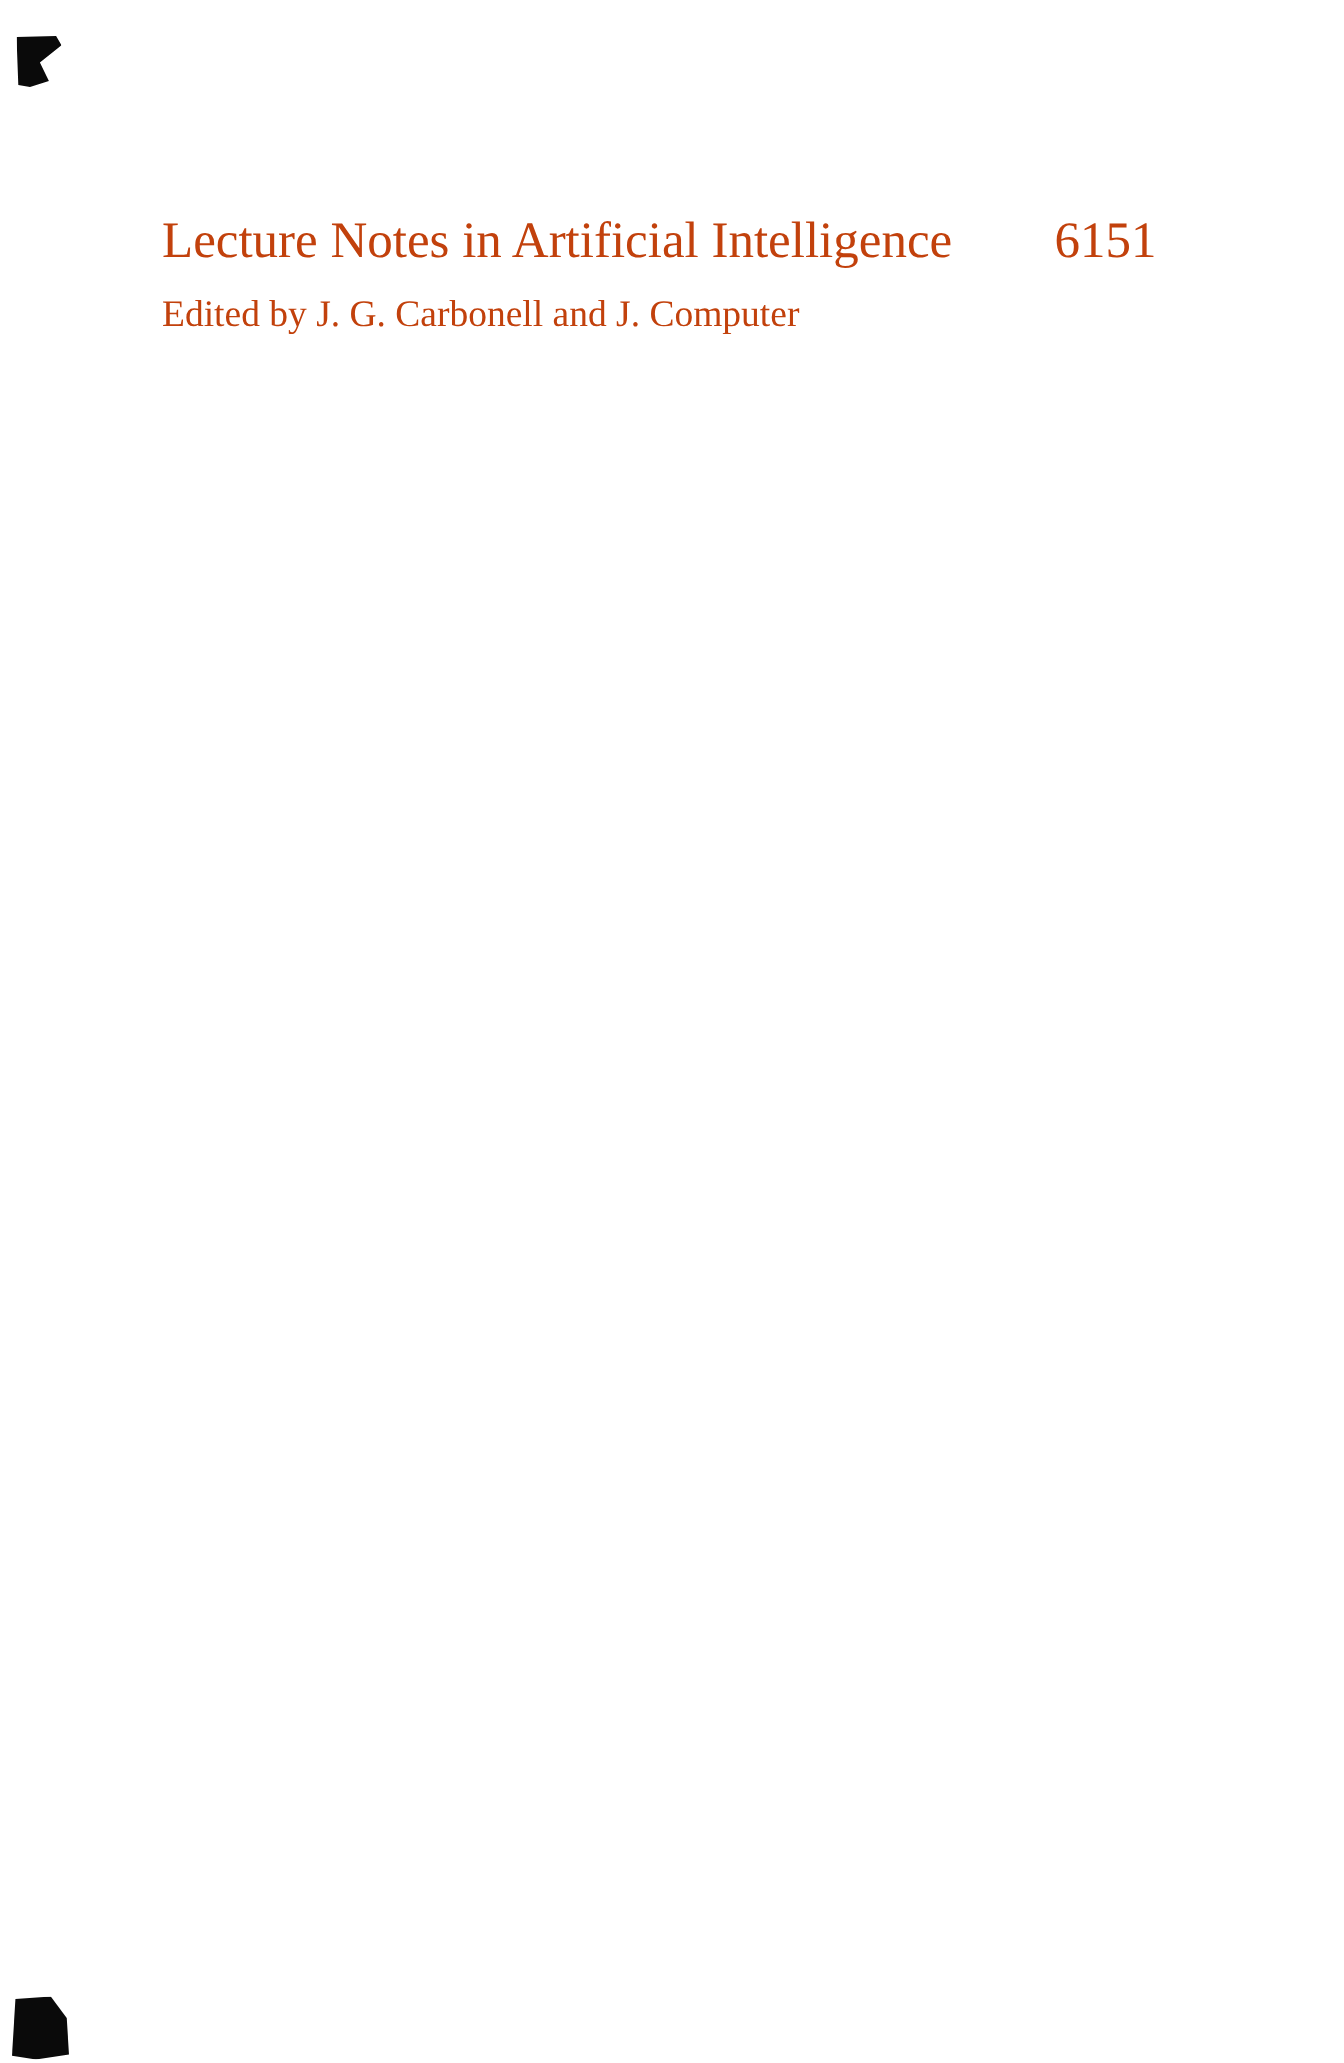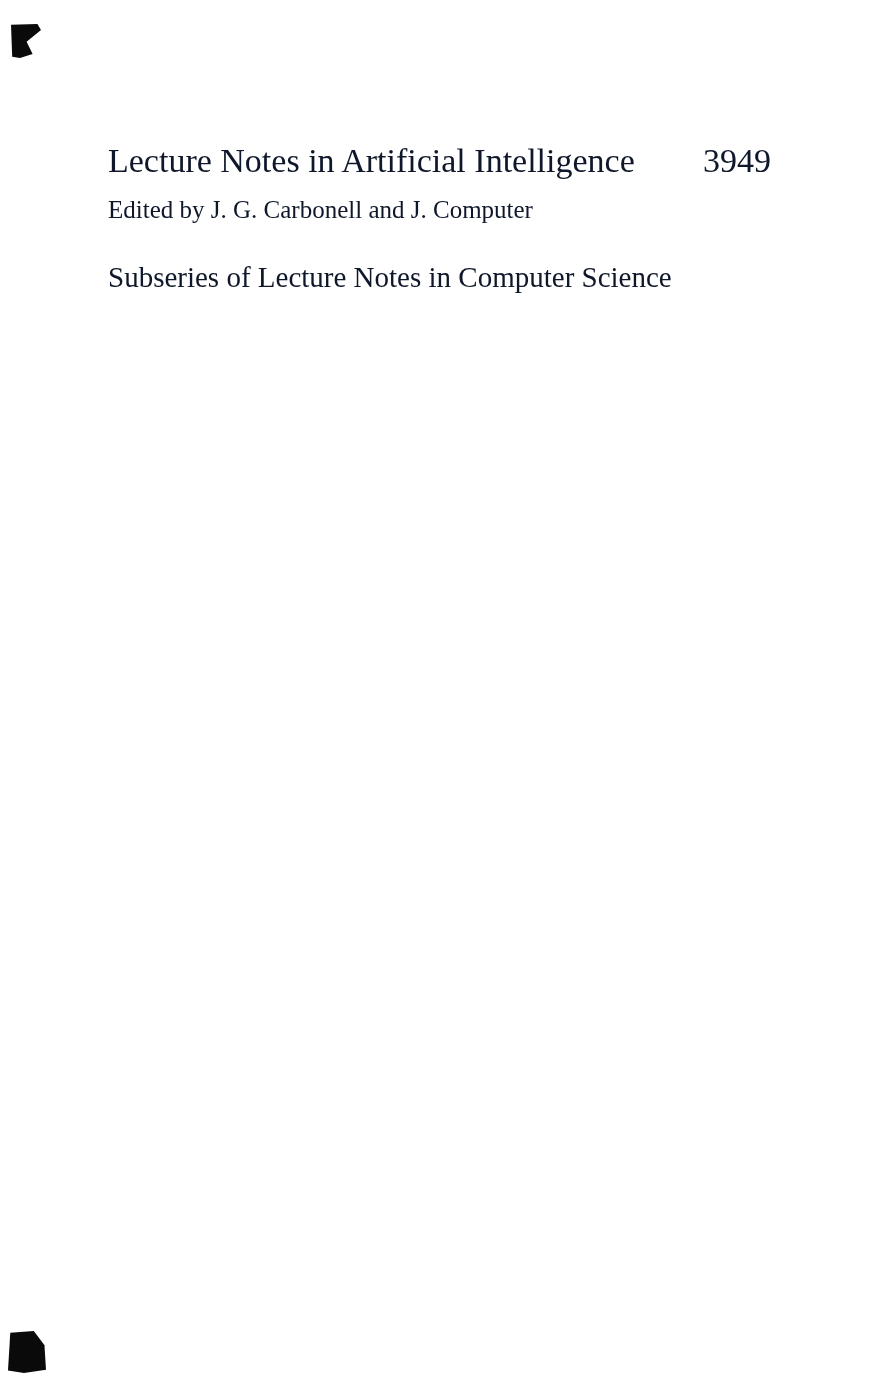--- a/index.html
+++ b/index.html
@@ -13,21 +13,21 @@
     height: 1375px;
     background: #ffffff;
     overflow: hidden;
     font-family: "Liberation Serif", "DejaVu Serif", serif;
     color: #111111;
   }
   .line {
     position: absolute;
     white-space: nowrap;
     line-height: 1;
-    color: #0f172a;
+    color: #c2410c;
   }
   #series-title {
     left: 108px;
     top: 144px;
     font-size: 34px;
   }
   #volume-number {
     left: 703px;
     top: 144px;
     font-size: 34px;
@@ -63,21 +63,20 @@
 </style>
 </head>
 <body>
 
 <div id="page">
 
   <div id="artifact-top-left" class="scan-artifact"></div>
 
   <div id="series-title" class="line">Lecture Notes in Artificial Intelligence</div>
 
-  <div id="volume-number" class="line">3949</div>
+  <div id="volume-number" class="line">6151</div>
 
   <div id="edited-by" class="line">Edited by J. G. Carbonell and J. Computer</div>
 
-  <div id="subseries" class="line">Subseries of Lecture Notes in Computer Science</div>
 
   <div id="artifact-bottom-left" class="scan-artifact"></div>
 
 </div>
 
 </body></html>

